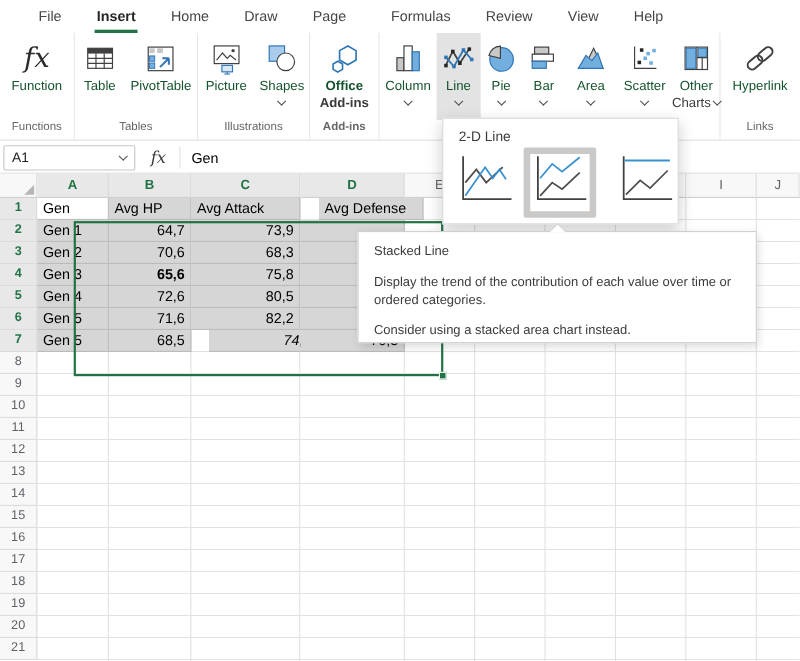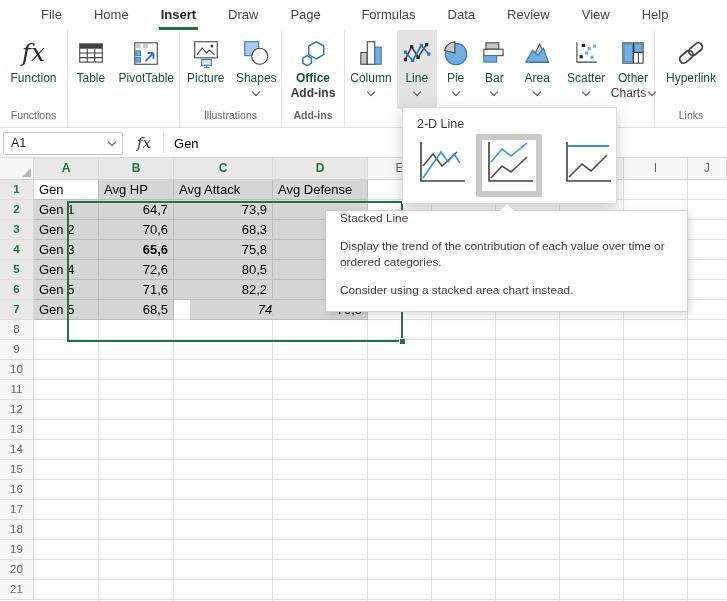--- a/index.html
+++ b/index.html
@@ -1,20 +1,20 @@
 <!DOCTYPE html>
 <html><head>
 <meta charset="utf-8">
 <style>
   * { margin:0; padding:0; box-sizing:border-box; }
   html,body { width:727px; height:601px; overflow:hidden; }
   body { font-family:"Liberation Sans", sans-serif; background:#fff; position:relative; color:#333; }
 
   
-  .tabbar { position:absolute; top:0; left:0; width:598px; height:30px; display:flex; align-items:flex-start; padding-left:25px; background:#fff; }
+  .tabbar { position:absolute; top:0; left:0; width:598px; height:30px; display:flex; align-items:flex-start; padding-left:19px; background:#fff; }
   .tab { position:relative; height:30px; line-height:30px; padding:0 16px; font-size:13px; color:#464646; cursor:default; }
   .tab.active { font-weight:bold; color:#262626; }
   .tab.active::after { content:""; position:absolute; left:14px; right:14px; bottom:0; height:3px; background:#217346; }
 
   
   .ribbon { position:absolute; top:30px; left:0; width:727px; height:98px; display:flex; background:#fff; border-bottom:1px solid #e1e1e1; }
   .rgroup { display:flex; flex-direction:column; border-right:1px solid #e6e6e6; }
   .rgroup:last-child { border-right:none; }
   .g-functions{width:68px;} .g-tables{width:112px;} .g-illustrations{width:102px;}
   .g-addins{width:63px;font-weight:bold;} .g-charts{width:310px;} .g-links{width:72px;}
@@ -59,38 +59,37 @@
 
   
   .panel { position:absolute; left:402px; top:107px; width:215px; height:97px; background:#fff; border:1px solid #d8d8d8; box-shadow:0 5px 14px rgba(0,0,0,.2); z-index:10; }
   .panel-title { padding:9px 0 0 14px; font-size:12.5px; color:#3b3b3b; }
   .thumbrow { display:flex; align-items:flex-start; margin-top:9px; }
   .thumb { width:54px; height:47px; }
   .t1 { margin-left:11px; } .t3 { margin-left:18px; }
   .hov { margin-left:8px; margin-top:-6px; border:6px solid #cbc9c7; border-radius:2px; background:#fff; }
 
   
-  .tooltip { position:absolute; left:325px; top:210px; width:363px; height:102px; background:#fff; border:1px solid #cfcfcf; box-shadow:2px 3px 8px rgba(0,0,0,.14); z-index:11; padding:0 14px; }
+  .tooltip { position:absolute; left:325px; top:210px; width:363px; height:102px; background:#fff; border:1px solid #cfcfcf; box-shadow:2px 3px 8px rgba(0,0,0,.14); z-index:11; padding:10px 14px; }
   .tooltip::before { content:""; position:absolute; top:-8px; left:173px; border-left:8px solid transparent; border-right:8px solid transparent; border-bottom:8px solid #cfcfcf; }
   .tooltip::after { content:""; position:absolute; top:-7px; left:174px; border-left:7px solid transparent; border-right:7px solid transparent; border-bottom:7px solid #fff; }
   .tt-title { font-size:11.8px; color:#3b3b3b; }
   .tt-body { font-size:11.8px; color:#3b3b3b; margin-top:13px; line-height:16px; }
   .tt-note { font-size:11.8px; color:#3b3b3b; margin-top:13px; }
 </style>
 </head>
 <body>
 
 <div class="tabbar">
   <div class="tab">File</div>
+  <div class="tab active">Insert</div>
   <div class="tab">Home</div>
-  <div class="tab active">Insert</div>
   <div class="tab">Draw</div>
   <div class="tab">Page Layout</div>
   <div class="tab">Formulas</div>
-  <div class="tab">Data</div>
   <div class="tab">Review</div>
   <div class="tab">View</div>
   <div class="tab">Help</div>
 </div>
 
 <div class="ribbon">
 
   <div class="rgroup g-functions">
     <div class="btns">
       <div class="rbtn">
@@ -116,20 +115,21 @@
           <rect x="3.5" y="4.5" width="21" height="20" fill="#fff" stroke="#404040"></rect>
           <rect x="4.5" y="5.5" width="4.5" height="4" fill="#c8c8c8"></rect>
           <rect x="4.5" y="12" width="4.5" height="4.5" fill="#72aede" stroke="#2e75b6" stroke-width=".8"></rect>
           <rect x="4.5" y="18" width="4.5" height="4.5" fill="#72aede" stroke="#2e75b6" stroke-width=".8"></rect>
           <rect x="11" y="5.5" width="5" height="4" fill="#c8c8c8"></rect>
           <path d="M13.5 21.5 L21 14 M21 14 h-5.5 M21 14 v5.5" stroke="#2e75b6" stroke-width="1.7" fill="none"></path>
         </svg>
         <span class="lbl">PivotTable</span>
       </div>
     </div>
+    <div class="glabel">Tables</div>
   </div>
 
   <div class="rgroup g-illustrations">
     <div class="btns">
       <div class="rbtn" style="width:52px">
         <svg class="icon30" viewBox="0 0 28 28">
           <rect x="3.5" y="3.5" width="21" height="15" fill="#fff" stroke="#404040"></rect>
           <circle cx="19.5" cy="7.5" r="1.4" fill="#404040"></circle>
           <path d="M5.5 15.5 l5-6 4 4.5 2.5-2.5 5 4" stroke="#404040" fill="none"></path>
           <rect x="10" y="20" width="9" height="5.5" fill="#dbe9f7" stroke="#2e75b6"></rect>
@@ -327,21 +327,21 @@
       <div class="vline" style="left: 238px;"></div>
       <div class="vline" style="left: 333px;"></div>
       <div class="vline" style="left: 397px;"></div>
       <div class="vline" style="left: 461px;"></div>
       <div class="vline" style="left: 525px;"></div>
       <div class="vline" style="left: 589px;"></div>
       <div class="vline" style="left: 653px;"></div>
       <div class="cell active" style="left: 0px; top: 0px; width: 65px;">Gen</div>
       <div class="cell selcell" style="left: 65px; top: 0px; width: 75px;">Avg HP</div>
       <div class="cell selcell" style="left: 140px; top: 0px; width: 99px;">Avg Attack</div>
-      <div class="cell selcell" style="left: 239px; top: 0px; width: 95px;">Avg Defense</div>
+      <div class="cell selcell" style="left: 256px; top: 0px; width: 95px;">Avg Defense</div>
       <div class="cell selcell" style="left: 0px; top: 20px; width: 65px;">Gen 1</div>
       <div class="cell selcell num" style="left: 65px; top: 20px; width: 75px;">64,7</div>
       <div class="cell selcell num" style="left: 140px; top: 20px; width: 99px;">73,9</div>
       <div class="cell selcell num" style="left: 239px; top: 20px; width: 95px;"></div>
       <div class="cell selcell" style="left: 0px; top: 40px; width: 65px;">Gen 2</div>
       <div class="cell selcell num" style="left: 65px; top: 40px; width: 75px;">70,6</div>
       <div class="cell selcell num" style="left: 140px; top: 40px; width: 99px;">68,3</div>
       <div class="cell selcell num" style="left: 239px; top: 40px; width: 95px;"></div>
       <div class="cell selcell" style="left: 0px; top: 60px; width: 65px;">Gen 3</div>
       <div class="cell selcell num" style="left: 65px; top: 60px; width: 75px; font-weight: bold;">65,6</div>

